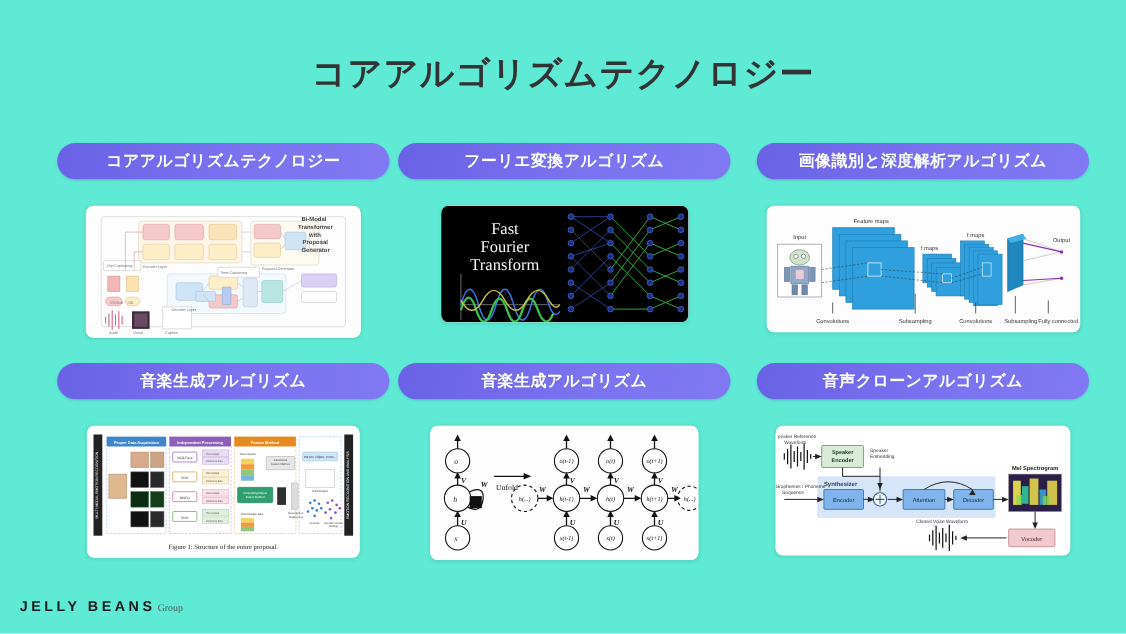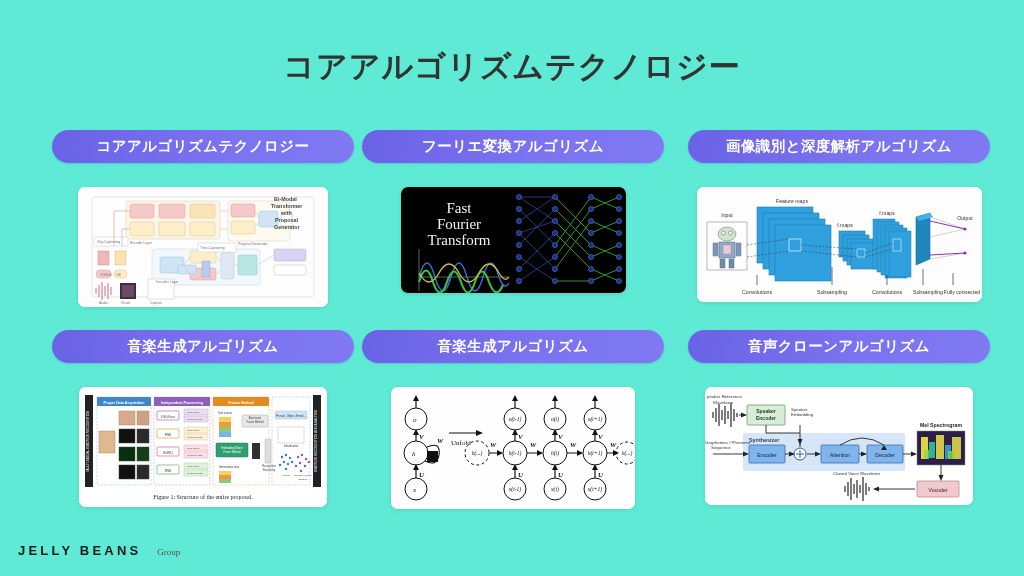--- a/index.html
+++ b/index.html
@@ -41,21 +41,21 @@
     background: #ffffff;
     border-radius: 7px;
     box-shadow: 0 1px 4px rgba(0,0,0,.10);
     overflow: hidden;
     position: relative;
   }
   .thumb svg { display: block; }
 
   .footer-logo {
     position: absolute; left: 18px; bottom: 18px;
-    display: flex; align-items: baseline; gap: 16px;
+    display: flex; align-items: baseline; gap: 2px;
   }
   .logo-main {
     font-size: 13px; font-weight: 700; letter-spacing: 3.2px; color: #1b1b1b;
   }
   .logo-sub { font-size: 9px; color: #555; font-family: "Liberation Serif", serif; }
 </style>
 </head>
 <body>
 
 <div class="slide">

